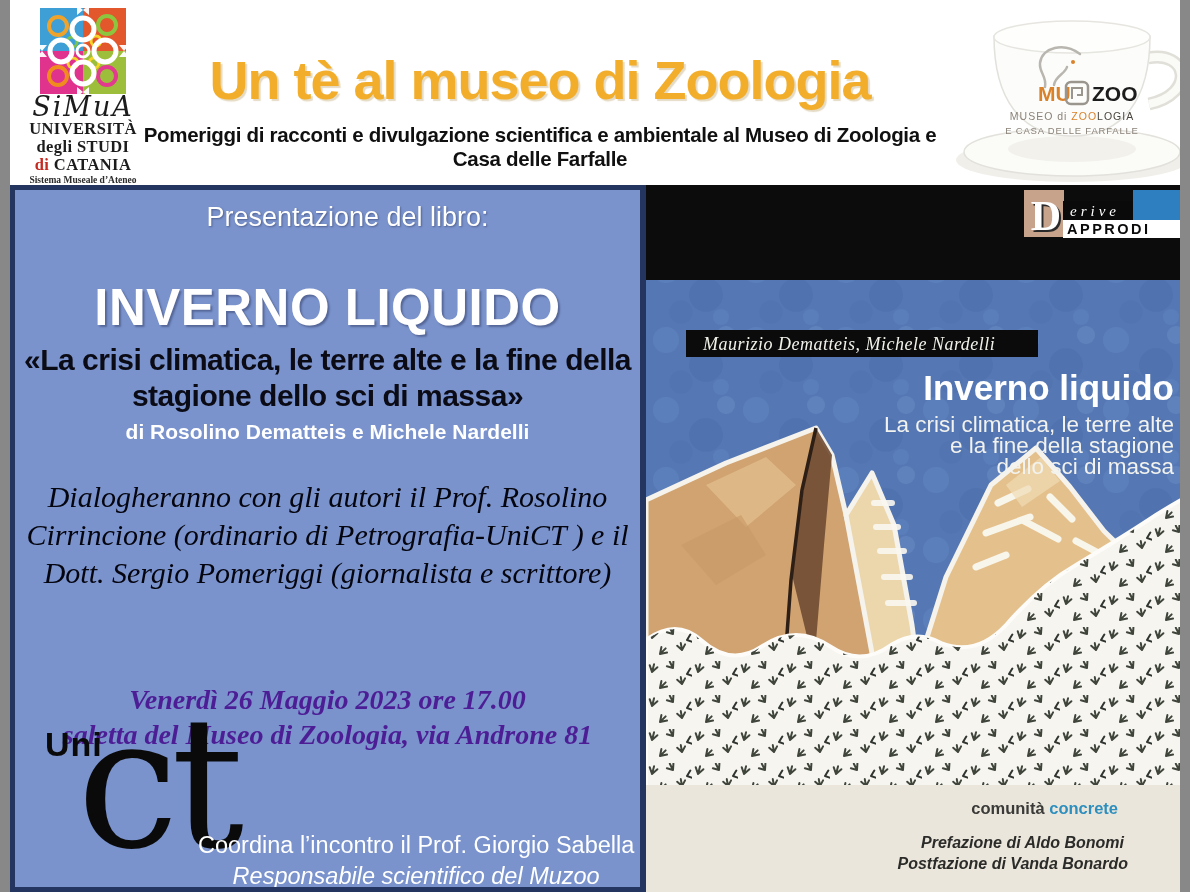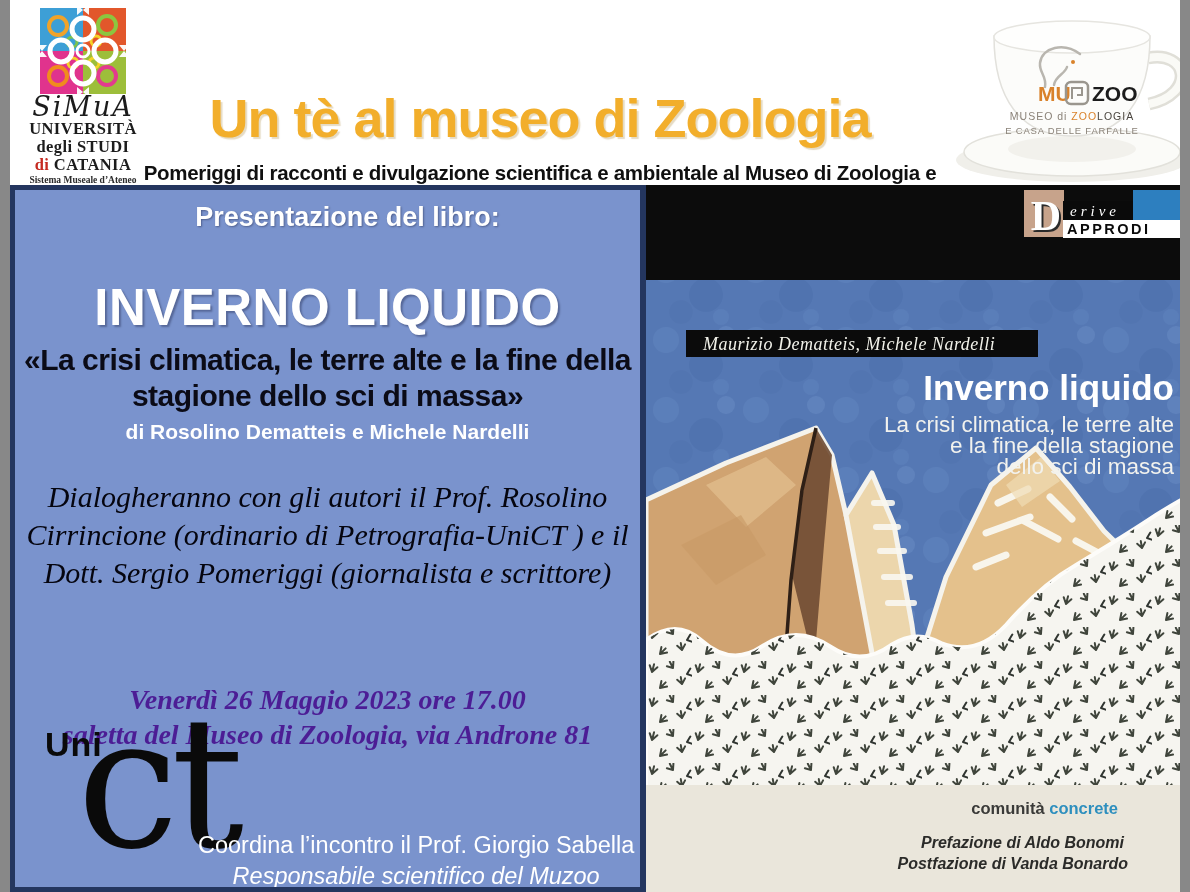--- a/index.html
+++ b/index.html
@@ -9,29 +9,29 @@
 
   
   .header{position:absolute;left:0;top:0;width:1190px;height:185px;background:#ffffff;}
   .simua{position:absolute;left:8px;top:8px;width:130px;text-align:center;color:#1c1c1c;}
   .simua .script{font-family:"DejaVu Serif",serif;font-style:italic;font-size:27px;line-height:26px;letter-spacing:2px;}
   .simua .uline{font-family:"Liberation Serif",serif;font-size:16.5px;line-height:18px;font-weight:600;letter-spacing:.4px;}
   .simua .red{color:#C52A21;}
   .simua .small{font-family:"Liberation Serif",serif;font-size:9.5px;line-height:12px;color:#2b2b2b;font-weight:bold;}
   .header-center{position:absolute;left:118px;right:248px;top:50px;text-align:center;}
   .main-title{font-size:54px;font-weight:bold;color:#F2AE2B;letter-spacing:-1px;
-              text-shadow:2px 2px 1px rgba(150,110,20,.25);line-height:60px;margin-top:38px;}
+              text-shadow:2px 2px 1px rgba(150,110,20,.25);line-height:60px;}
   .sub-title{margin-top:13px;font-size:20.5px;font-weight:600;color:#101010;letter-spacing:-.3px;}
   .teacup{position:absolute;right:0;top:0;width:248px;height:184px;}
 
   
   .left-panel{position:absolute;left:0;top:185px;width:636px;height:707px;
               background:#7A93CD;border:5px solid #24365F;border-right-width:6px;overflow:hidden;}
   .lp{position:absolute;left:0;right:0;text-align:center;}
-  .presenting{top:12px;font-size:27px;font-weight:bold;color:#fff;text-shadow:1px 1px 2px rgba(0,0,30,.35);padding-left:40px;}
+  .presenting{top:12px;font-size:27px;font-weight:normal;color:#fff;text-shadow:1px 1px 2px rgba(0,0,30,.35);padding-left:40px;}
   .book-title{top:88px;font-size:51px;font-weight:bold;color:#fff;letter-spacing:.5px;
               text-shadow:2px 2px 2px rgba(0,0,30,.3);}
   .book-sub{top:152px;font-size:30px;font-weight:600;color:#0B0B16;line-height:36px;letter-spacing:-.5px;}
   .byline{top:230px;font-size:21px;font-weight:bold;color:#fff;}
   .speakers{top:288px;font-family:"Liberation Serif",serif;font-style:italic;font-size:30px;
             color:#05050F;line-height:38px;}
   .datetime{top:492px;font-family:"Liberation Serif",serif;font-style:italic;font-weight:bold;
             font-size:28px;color:#4c1d95;line-height:35px;}
   .unict{position:absolute;left:10px;top:530px;width:210px;height:180px;}
   .unict .uni{position:absolute;left:20px;top:5px;font-size:34px;font-weight:bold;color:#0a0a0a;letter-spacing:1px;}

